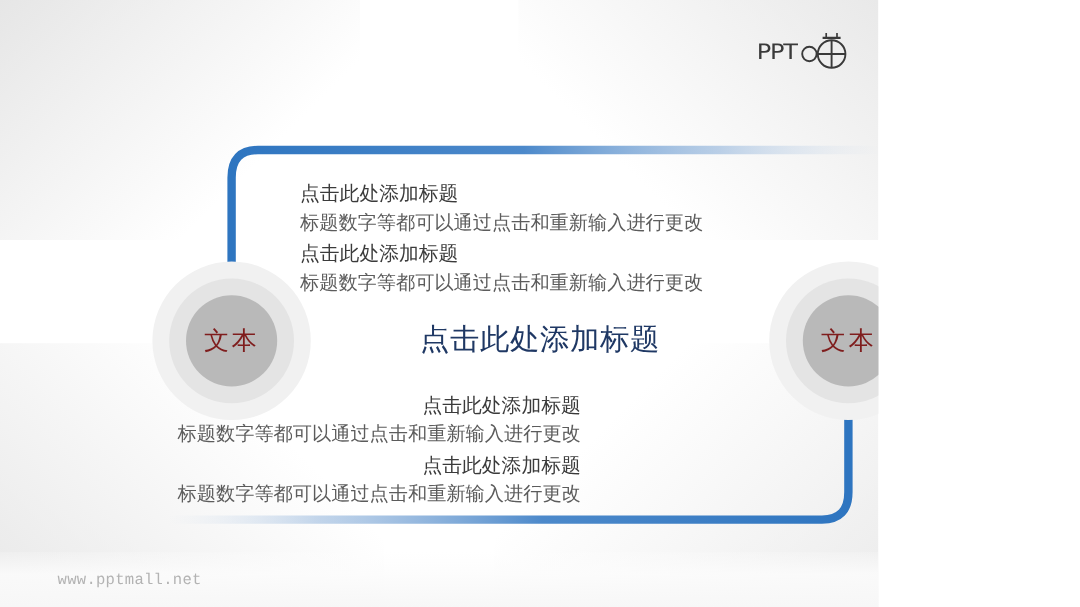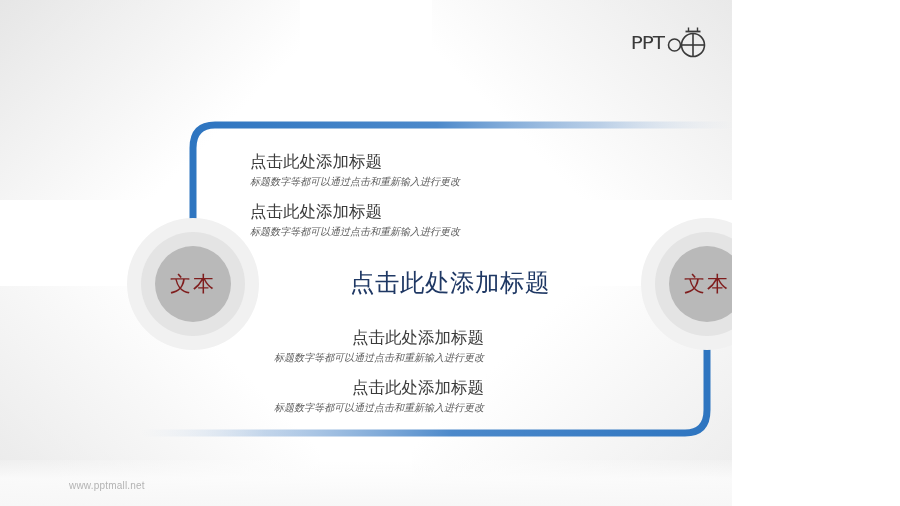--- a/index.html
+++ b/index.html
@@ -41,25 +41,25 @@
 
   
   #footer-band {
     position: absolute;
     left: 0; bottom: 0;
     width: 900px; height: 46px;
     background: linear-gradient(to bottom, rgba(255,255,255,0.15) 0%, rgba(252,252,252,0.85) 40%, #f7f7f7 100%);
   }
   #footer-url {
     position: absolute;
-    left: 69px; bottom: 15px;
-    font-size: 10px;
+    left: 48px; bottom: 15px;
+    font-size: 13px;
     color: #b3b3b3;
     letter-spacing: 0.2px;
-    font-family: Liberation Sans, sans-serif;
+    font-family: Liberation Mono, monospace;
   }
 
   
   #logo {
     position: absolute;
     right: 20px; top: 26px;
     display: flex;
     align-items: center;
     gap: 2px;
   }
@@ -123,27 +123,26 @@
     position: absolute;
   }
   .tblock .t-title {
     font-size: 16.5px;
     color: #3b3b3b;
     line-height: 1.25;
     font-family: "DejaVu Sans", sans-serif;
     white-space: nowrap;
   }
   .tblock .t-sub {
-    font-size: 10px;
+    font-size: 16px;
     color: #5c5c5c;
     line-height: 1.35;
     margin-top: 2px;
     font-family: "DejaVu Sans", sans-serif;
     white-space: nowrap;
-    font-style: italic;
   }
   .tblock.align-right { text-align: right; }
 
   #tb-1 { left: 250px; top: 152px; }
   #tb-2 { left: 250px; top: 202px; }
   #tb-3 { right: 248px; top: 328px; }
   #tb-4 { right: 248px; top: 378px; }
 
   
   #center-title {

